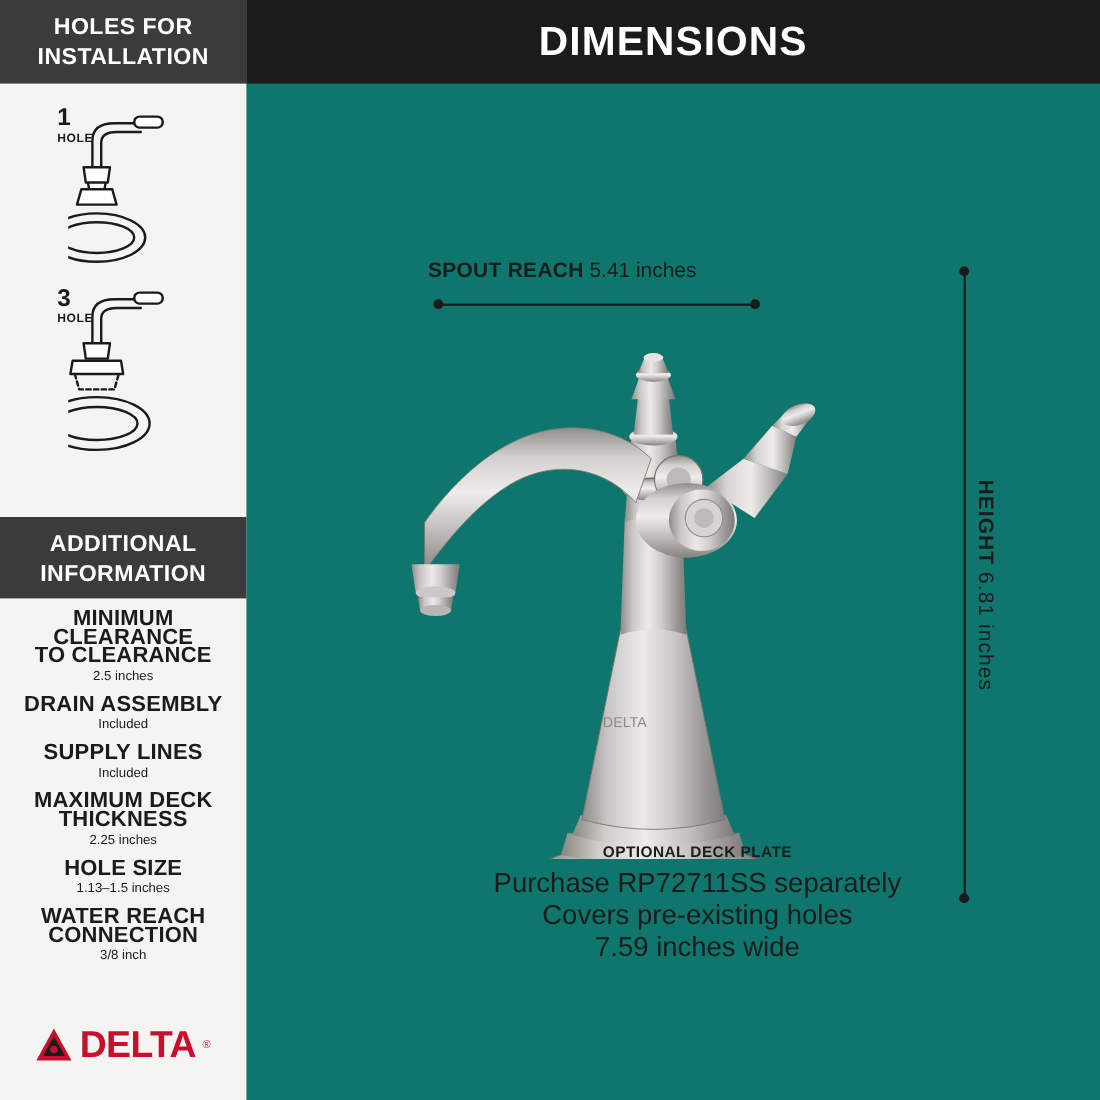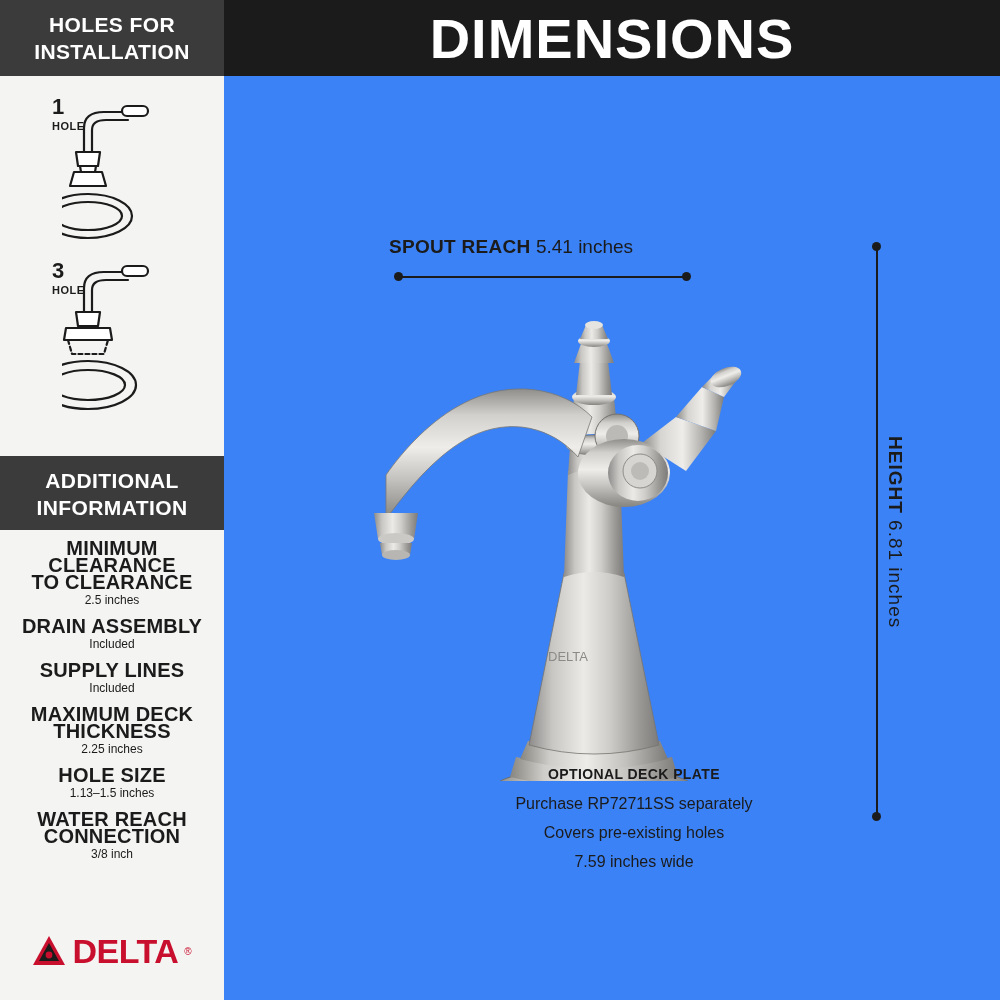--- a/index.html
+++ b/index.html
@@ -12,21 +12,21 @@
     height: 1000px;
     font-family: "Liberation Sans", sans-serif;
     color: #1b1b1b;
     position: relative;
     overflow: hidden;
   }
   #page {
     position: relative;
     width: 1000px;
     height: 1000px;
-    background: #3b82f6;
+    background: #0f766e;
   }
 
   
   #sidebar {
     position: absolute;
     left: 0;
     top: 0;
     width: 224px;
     height: 1000px;
     background: #f4f4f2;
@@ -126,21 +126,21 @@
     top: 0;
     width: 776px;
     height: 76px;
     background: #1b1b1b;
     color: #ffffff;
     display: flex;
     align-items: center;
     justify-content: center;
   }
   #banner-title {
-    font-size: 56px;
+    font-size: 37px;
     font-weight: bold;
     letter-spacing: 1px;
   }
 
   
   #main {
     position: absolute;
     left: 224px;
     top: 76px;
     width: 776px;
@@ -194,21 +194,21 @@
     width: 560px;
     text-align: center;
   }
   #caption-title {
     font-size: 14px;
     font-weight: bold;
     letter-spacing: 0.4px;
     margin-bottom: 7px;
   }
   .caption-line {
-    font-size: 16px;
+    font-size: 25px;
     line-height: 29px;
   }
 
   
   #faucet {
     position: absolute;
     left: 100px;
     top: 145px;
     width: 520px;
     height: 560px;
@@ -256,21 +256,21 @@
             <path d="M14 62 L38 62 L36 76 L16 76 Z" fill="#fff"></path>
             <path d="M4 78 L48 78 L50 90 L2 90 Z" fill="#fff"></path>
             <path d="M6 90 L10 104 L42 104 L46 90" stroke-dasharray="4 3"></path>
             <ellipse cx="26" cy="135" rx="48" ry="24"></ellipse>
             <ellipse cx="26" cy="135" rx="37" ry="15"></ellipse>
           </g>
         </svg>
       </div>
     </div>
 
-    <div id="additional-header" class="sidebar-header" style="margin-top:22px;">
+    <div id="additional-header" class="sidebar-header" style="margin-top:36px;">
       <div>ADDITIONAL</div>
       <div>INFORMATION</div>
     </div>
 
     <div id="info-list">
       <div class="info-item">
         <div class="info-term">MINIMUM CLEARANCE</div>
         <div class="info-term">TO CLEARANCE</div>
         <div class="info-value">2.5 inches</div>
       </div>

